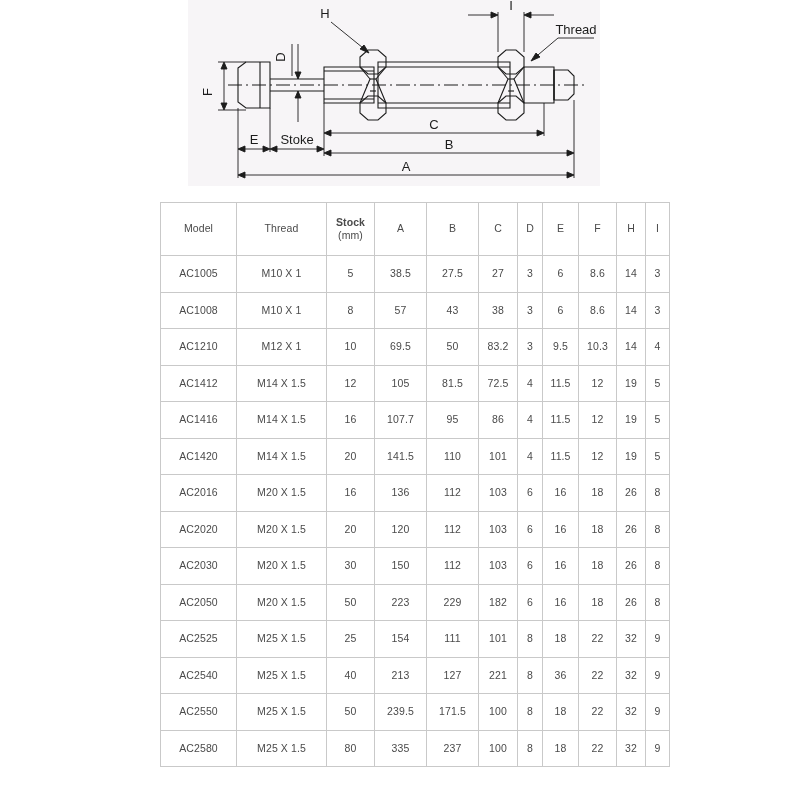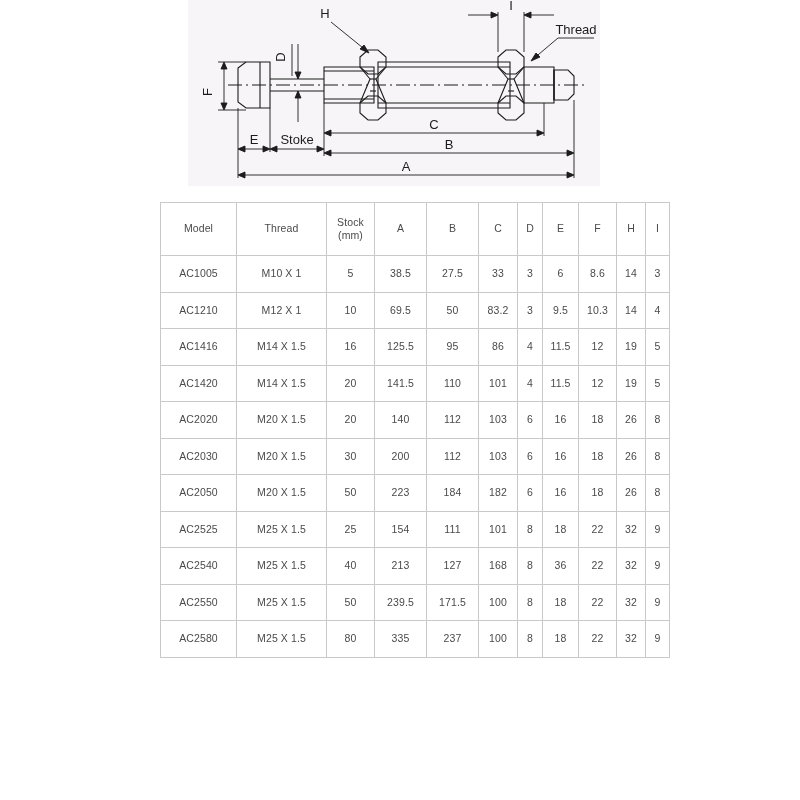--- a/index.html
+++ b/index.html
@@ -65,21 +65,21 @@
   .c-stock  { width: 48px; }
   .c-a      { width: 52px; }
   .c-b      { width: 52px; }
   .c-c      { width: 39px; }
   .c-d      { width: 25px; }
   .c-e      { width: 36px; }
   .c-f      { width: 38px; }
   .c-h      { width: 29px; }
   .c-i      { width: 24px; }
 
-  .stock-l1 { display: block; }
+  .stock-l1 { display: block; font-weight: bold; }
   .stock-l2 { display: block; }
 
   
   .dim-label {
     font-family: "Liberation Sans", sans-serif;
     font-size: 13px;
     fill: #1c1c1c;
   }
 </style>
 </head>
@@ -257,45 +257,71 @@
         <th>I</th>
       </tr>
     </thead>
     <tbody id="spec-tbody">
         <tr>
           <td>AC1005</td>
           <td>M10 X 1</td>
           <td>5</td>
           <td>38.5</td>
           <td>27.5</td>
-          <td>33</td>
+          <td>27</td>
+          <td>3</td>
+          <td>6</td>
+          <td>8.6</td>
+          <td>14</td>
+          <td>3</td>
+        </tr>
+        <tr>
+          <td>AC1008</td>
+          <td>M10 X 1</td>
+          <td>8</td>
+          <td>57</td>
+          <td>43</td>
+          <td>38</td>
           <td>3</td>
           <td>6</td>
           <td>8.6</td>
           <td>14</td>
           <td>3</td>
         </tr>
         <tr>
           <td>AC1210</td>
           <td>M12 X 1</td>
           <td>10</td>
           <td>69.5</td>
           <td>50</td>
           <td>83.2</td>
           <td>3</td>
           <td>9.5</td>
           <td>10.3</td>
           <td>14</td>
           <td>4</td>
         </tr>
         <tr>
+          <td>AC1412</td>
+          <td>M14 X 1.5</td>
+          <td>12</td>
+          <td>105</td>
+          <td>81.5</td>
+          <td>72.5</td>
+          <td>4</td>
+          <td>11.5</td>
+          <td>12</td>
+          <td>19</td>
+          <td>5</td>
+        </tr>
+        <tr>
           <td>AC1416</td>
           <td>M14 X 1.5</td>
           <td>16</td>
-          <td>125.5</td>
+          <td>107.7</td>
           <td>95</td>
           <td>86</td>
           <td>4</td>
           <td>11.5</td>
           <td>12</td>
           <td>19</td>
           <td>5</td>
         </tr>
         <tr>
           <td>AC1420</td>
@@ -304,51 +330,64 @@
           <td>141.5</td>
           <td>110</td>
           <td>101</td>
           <td>4</td>
           <td>11.5</td>
           <td>12</td>
           <td>19</td>
           <td>5</td>
         </tr>
         <tr>
+          <td>AC2016</td>
+          <td>M20 X 1.5</td>
+          <td>16</td>
+          <td>136</td>
+          <td>112</td>
+          <td>103</td>
+          <td>6</td>
+          <td>16</td>
+          <td>18</td>
+          <td>26</td>
+          <td>8</td>
+        </tr>
+        <tr>
           <td>AC2020</td>
           <td>M20 X 1.5</td>
           <td>20</td>
-          <td>140</td>
+          <td>120</td>
           <td>112</td>
           <td>103</td>
           <td>6</td>
           <td>16</td>
           <td>18</td>
           <td>26</td>
           <td>8</td>
         </tr>
         <tr>
           <td>AC2030</td>
           <td>M20 X 1.5</td>
           <td>30</td>
-          <td>200</td>
+          <td>150</td>
           <td>112</td>
           <td>103</td>
           <td>6</td>
           <td>16</td>
           <td>18</td>
           <td>26</td>
           <td>8</td>
         </tr>
         <tr>
           <td>AC2050</td>
           <td>M20 X 1.5</td>
           <td>50</td>
           <td>223</td>
-          <td>184</td>
+          <td>229</td>
           <td>182</td>
           <td>6</td>
           <td>16</td>
           <td>18</td>
           <td>26</td>
           <td>8</td>
         </tr>
         <tr>
           <td>AC2525</td>
           <td>M25 X 1.5</td>
@@ -361,21 +400,21 @@
           <td>22</td>
           <td>32</td>
           <td>9</td>
         </tr>
         <tr>
           <td>AC2540</td>
           <td>M25 X 1.5</td>
           <td>40</td>
           <td>213</td>
           <td>127</td>
-          <td>168</td>
+          <td>221</td>
           <td>8</td>
           <td>36</td>
           <td>22</td>
           <td>32</td>
           <td>9</td>
         </tr>
         <tr>
           <td>AC2550</td>
           <td>M25 X 1.5</td>
           <td>50</td>

